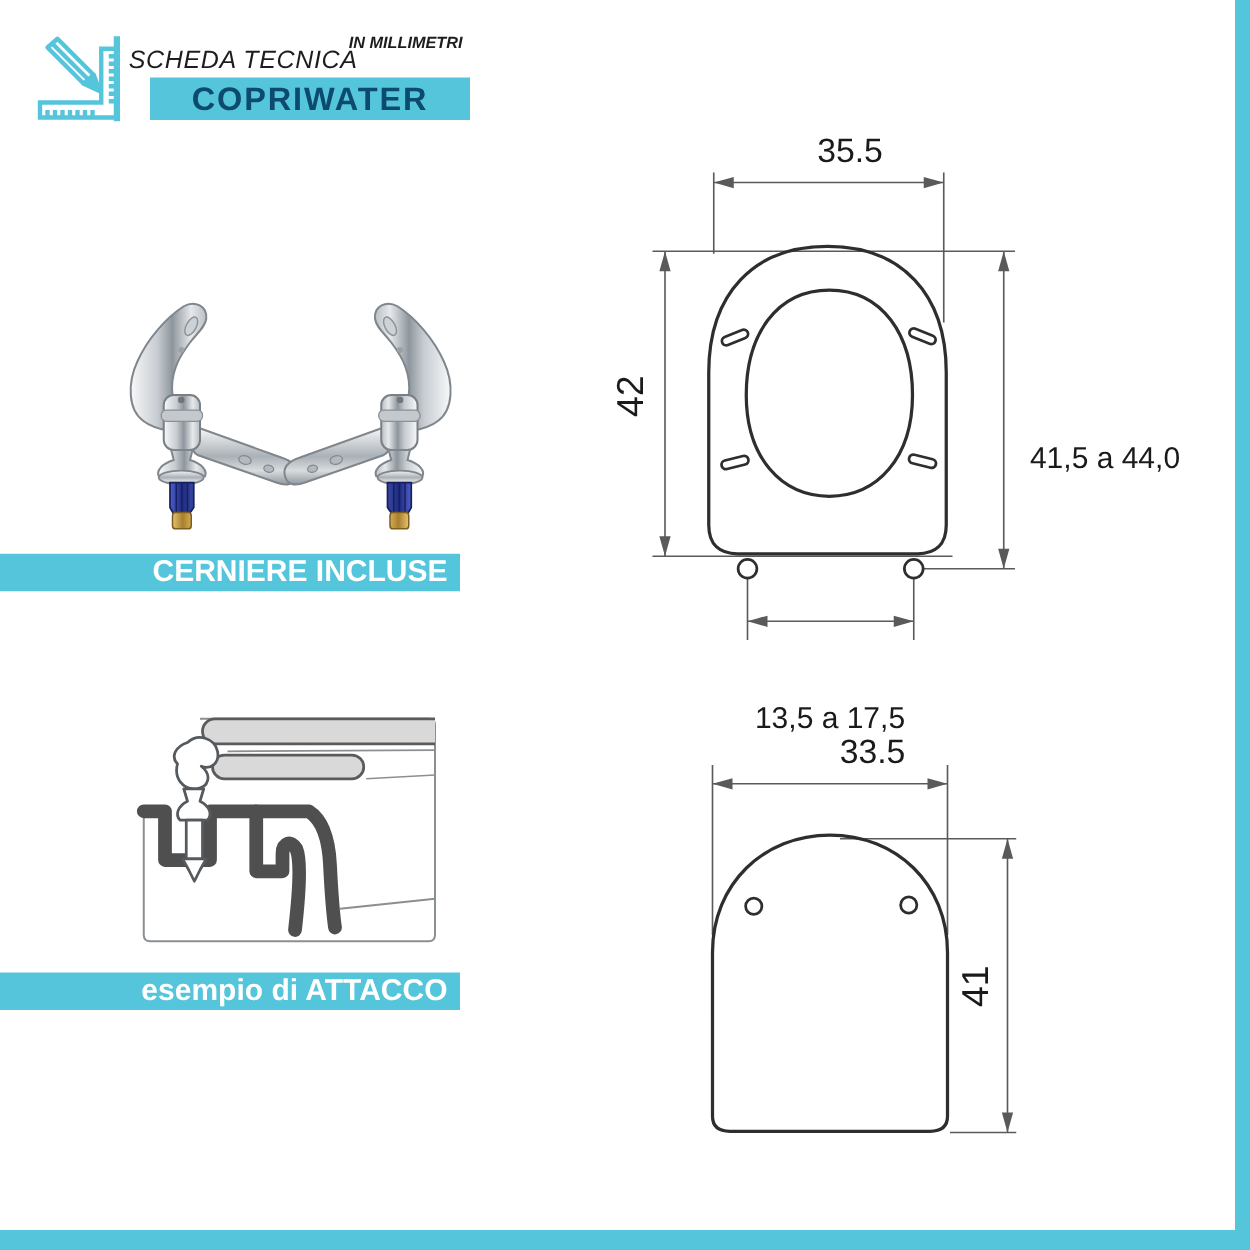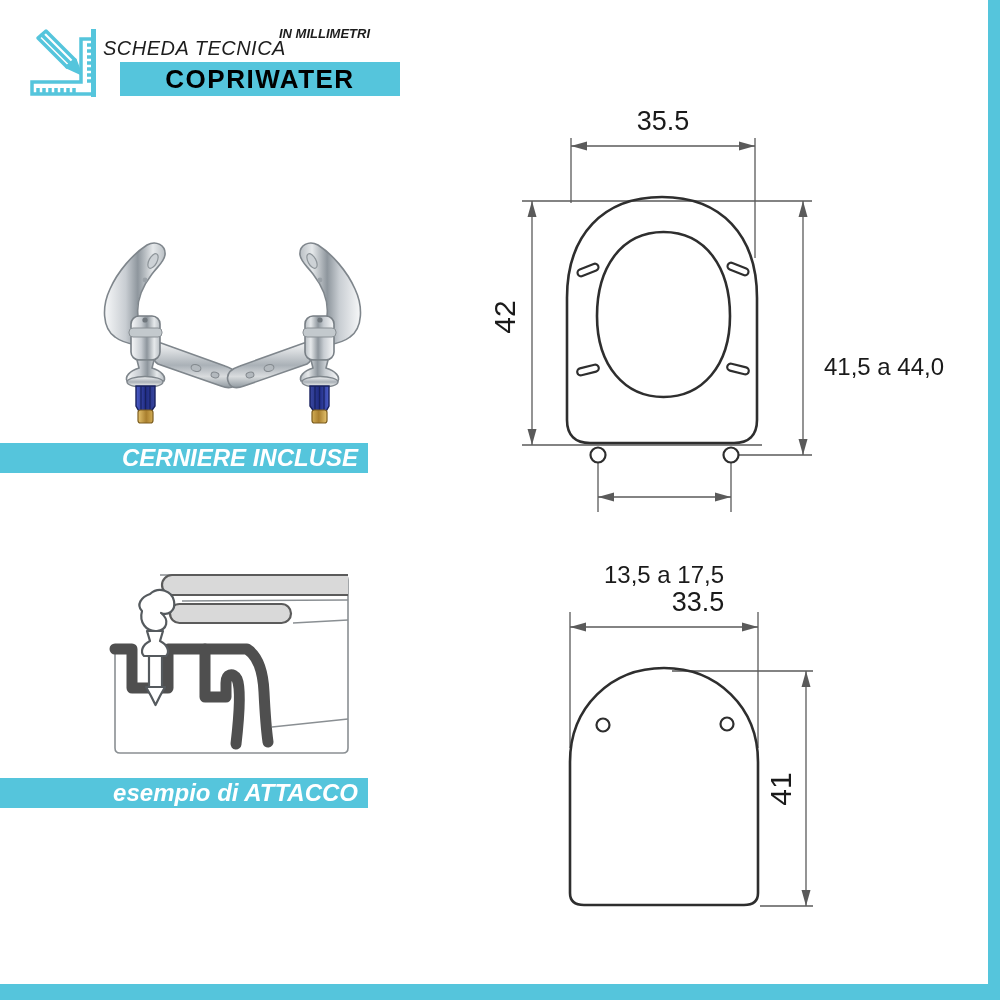--- a/index.html
+++ b/index.html
@@ -10,24 +10,24 @@
   .abs { position:absolute; }
   
   .frame-right  { left:988px; top:0; width:12px; height:1000px; }
   .frame-bottom { left:0; top:984px; width:1000px; height:16px; }
   .cyan-bg { background:#55c5dc; }
   
   .hdr-icon { left:28px; top:27px; width:68px; height:74px; }
   .hdr-divider { left:91px; top:29px; width:5px; height:68px; }
   .hdr-title { left:103px; top:37px; font-size:20px; font-style:italic; font-weight:normal; color:#1d1d1d; letter-spacing:0.5px; white-space:nowrap; }
   .hdr-sub { left:279px; top:26px; font-size:13px; font-style:italic; font-weight:bold; color:#1d1d1d; white-space:nowrap; }
-  .hdr-banner { left:120px; top:62px; width:280px; height:34px; display:flex; align-items:center; justify-content:center;
-                color:#000000; font-weight:bold; font-size:26px; letter-spacing:1.5px; white-space:nowrap; }
-  
-  .side-banner { left:0; width:368px; height:30px; color:#fff; font-style:italic; font-weight:bold; font-size:24px;
+  .hdr-banner { left:120px; top:62px; width:256px; height:34px; display:flex; align-items:center; justify-content:center;
+                color:#0c4a6e; font-weight:bold; font-size:26px; letter-spacing:1.5px; white-space:nowrap; }
+  
+  .side-banner { left:0; width:368px; height:30px; color:#fff; font-weight:bold; font-size:24px;
                  display:flex; align-items:center; justify-content:flex-end; padding-right:10px; box-sizing:border-box; white-space:nowrap; }
   .banner-hinges { top:443px; }
   .banner-attacco { top:778px;padding-left:20px; }
   
   .hinges-photo { left:85px; top:218px; width:295px; height:225px; }
   .attacco-svg  { left:105px; top:550px; width:255px; height:220px; }
   .seat-svg     { left:490px; top:95px;  width:490px; height:460px; }
   .lid-svg      { left:540px; top:585px; width:440px; height:345px; }
   
   .dim-label { position:absolute; color:#1a1a1a; white-space:nowrap;
@@ -182,21 +182,21 @@
       <rect x="-11" y="-3.5" width="22" height="7" rx="3.5" transform="translate(588,270) rotate(-22)"></rect>
       <rect x="-11" y="-3.5" width="22" height="7" rx="3.5" transform="translate(738,269) rotate(22)"></rect>
       <rect x="-11" y="-3.5" width="22" height="7" rx="3.5" transform="translate(588,370) rotate(-14)"></rect>
       <rect x="-11" y="-3.5" width="22" height="7" rx="3.5" transform="translate(738,369) rotate(14)"></rect>
     </g>
 
     <circle cx="598" cy="455" r="7.5" fill="#ffffff" stroke="#2e2e2e" stroke-width="2.2"></circle>
     <circle cx="731" cy="455" r="7.5" fill="#ffffff" stroke="#2e2e2e" stroke-width="2.2"></circle>
   </svg>
 
-  <div class="dim-label fs27" style="left:663px; top:121px;text-align:center;">35.5</div>
+  <div class="dim-label fs27" style="left:680px; top:121px;text-align:center;">35.5</div>
   <div class="dim-label rot fs30" style="left:505px; top:317px;">42</div>
   <div class="dim-label fs28" style="left:884px; top:323px;">41,5 a 44,0</div>
   <div class="dim-label fs28" style="left:664px; top:531px;">13,5 a 17,5</div>
 
   <svg class="abs lid-svg" viewBox="540 585 440 345">
     <g stroke="#5a5a5a" stroke-width="1.3" fill="none">
       <path d="M570,612 V748 M758,612 V748"></path>
       <path d="M570,627 H758"></path>
       <path d="M672,671 H813"></path>
       <path d="M760,906 H813"></path>

